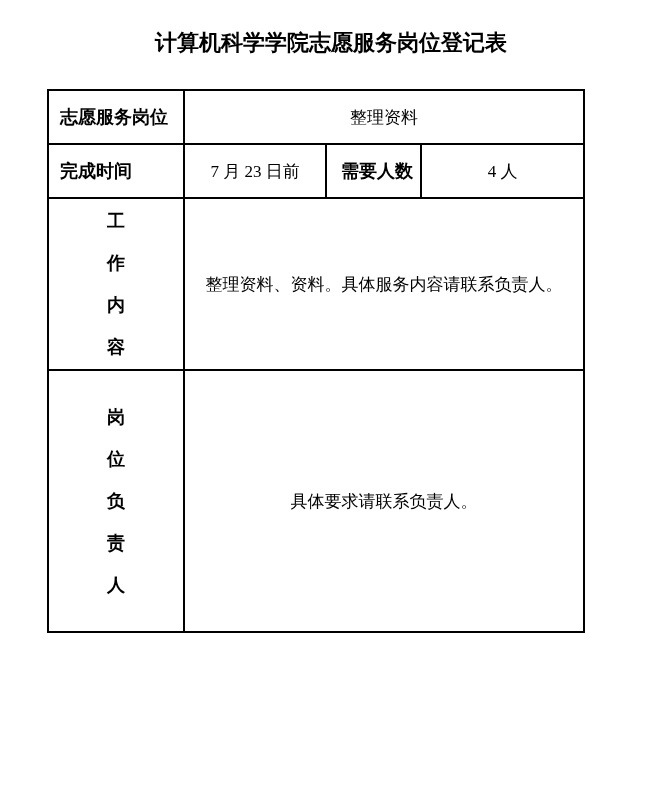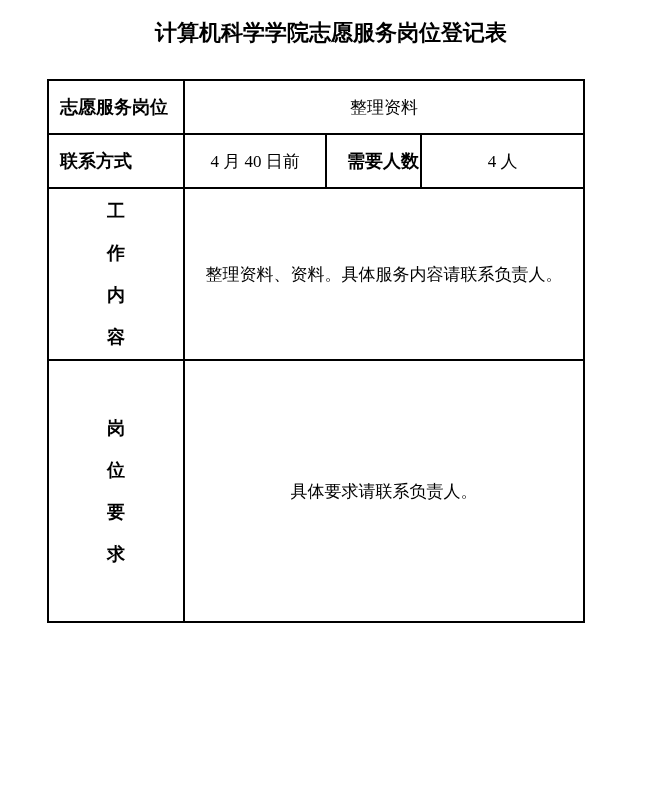--- a/index.html
+++ b/index.html
@@ -7,21 +7,21 @@
   body {
     width: 662px;
     height: 801px;
     background: #ffffff;
     color: #000000;
     font-family: "Liberation Serif", "DejaVu Serif", serif;
     overflow: hidden;
   }
   .title {
     margin: 0;
-    padding-top: 19px;
+    padding-top: 29px;
     width: 662px;
     text-align: center;
     font-family: "Liberation Sans", "DejaVu Sans", sans-serif;
     font-size: 22px;
     font-weight: bold;
     line-height: 28px;
   }
   .form-table {
     border-collapse: collapse;
     table-layout: fixed;
@@ -37,21 +37,21 @@
   .r-std { height: 54px; }
   .r-content { height: 152px; }
   .r-require { height: 262px; }
   .label-cell {
     font-weight: bold;
     font-size: 18px;
     text-align: left;
     padding-left: 11px;
   }
   .label-center {
-    text-align: right;
+    text-align: center;
     padding-left: 8px;
   }
   .value-cell {
     font-size: 17px;
     text-align: center;
     padding: 0 15px;
   }
   .vlabel-cell { text-align: center; }
   .vertical-text {
     width: 1.15em;
@@ -76,33 +76,33 @@
       <col style="width:142px">
       <col style="width:95px">
       <col style="width:163px">
     </colgroup>
     <tbody>
       <tr class="r-std">
         <td class="label-cell">志愿服务岗位</td>
         <td class="value-cell" colspan="3">整理资料</td>
       </tr>
       <tr class="r-std">
-        <td class="label-cell">联系方式</td>
-        <td class="value-cell">4 月 40 日前</td>
+        <td class="label-cell">完成时间</td>
+        <td class="value-cell">7 月 23 日前</td>
         <td class="label-cell label-center">需要人数</td>
         <td class="value-cell">4 人</td>
       </tr>
       <tr class="r-content">
         <td class="vlabel-cell">
           <div class="vertical-text">工作内容</div>
         </td>
         <td class="value-cell" colspan="3">整理资料、资料。具体服务内容请联系负责人。</td>
       </tr>
       <tr class="r-require">
         <td class="vlabel-cell">
-          <div class="vertical-text">岗位要求</div>
+          <div class="vertical-text">岗位负责人</div>
         </td>
         <td class="value-cell" colspan="3">具体要求请联系负责人。</td>
       </tr>
     </tbody>
   </table>
 
 </div>
 
 </body></html>

